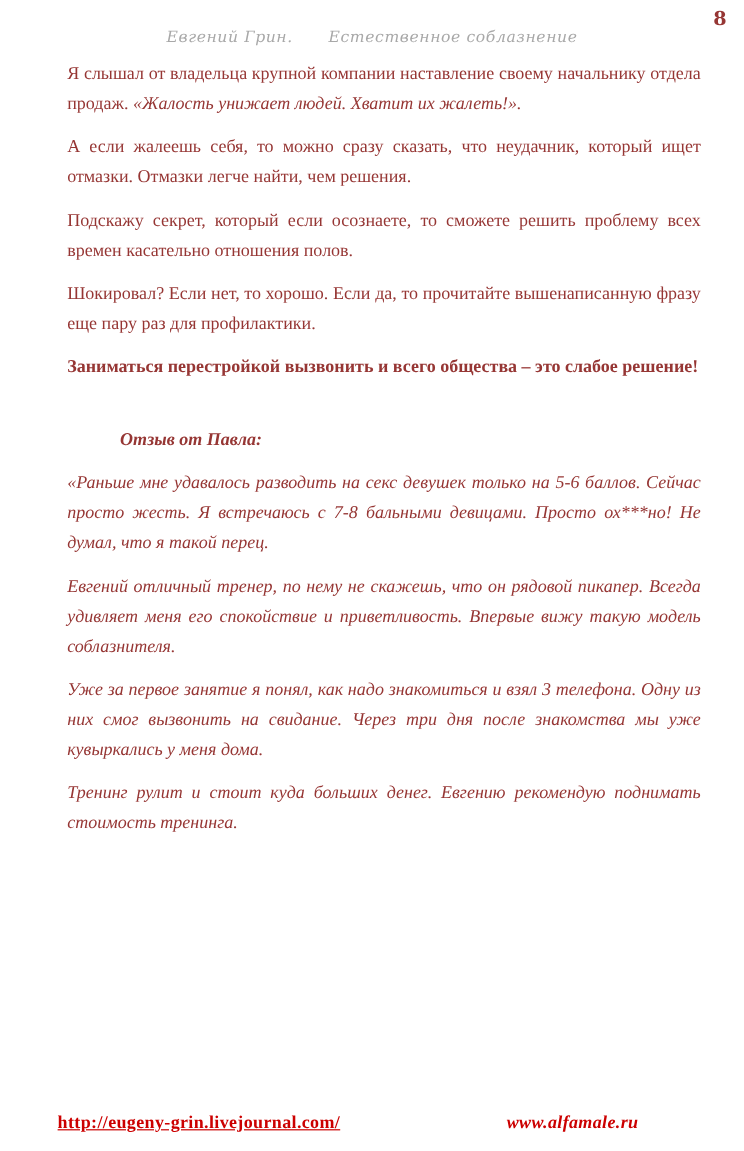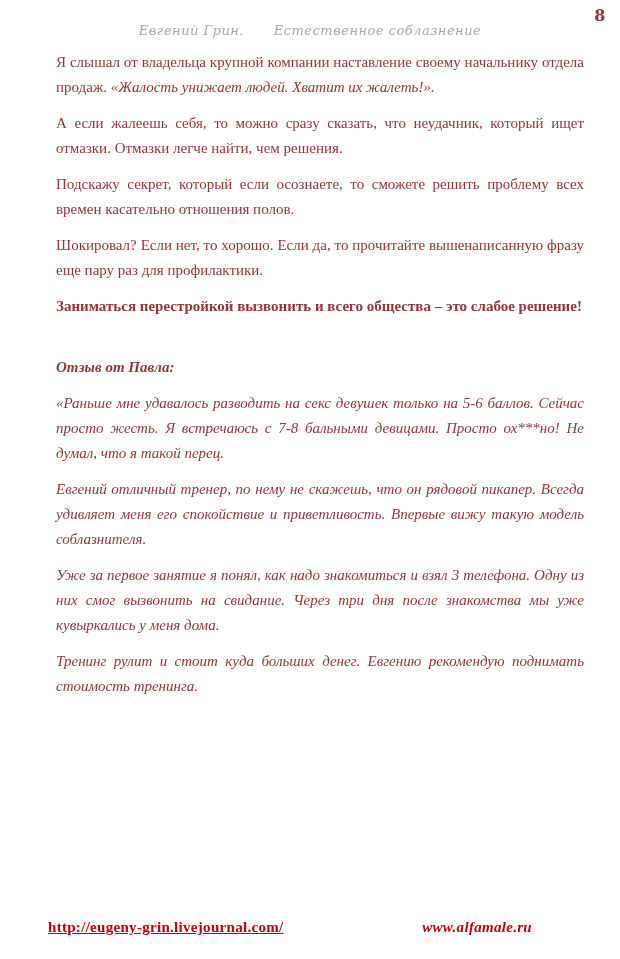--- a/index.html
+++ b/index.html
@@ -58,33 +58,35 @@
     color: var(--body-text, #963634);
     font-size: 15px;
     line-height: 25px;
   }
   .content p.para {
     margin: 0 0 11px 0;
     text-align: justify;
   }
   .content p.para.gap-before {
     margin-top: 36px;
+    margin-left: 44px;
   }
   .seg-normal { font-style: normal; font-weight: normal; }
   .seg-italic { font-style: italic; }
   .seg-bold { font-weight: bold; }
   .seg-bold-underline { font-weight: bold; text-decoration: underline; }
   .seg-bold-italic { font-weight: bold; font-style: italic; }
   
   .footer {
     height: 40px;
     padding: 0 40px 14px 48px;
     box-sizing: border-box;
     display: flex;
     justify-content: space-between;
+    align-items: flex-end;
     font-weight: bold;
     font-size: 15px;
     letter-spacing: 0.3px;
   }
   .footer .link-left {
     color: var(--footer-link, #cc0000);
     text-decoration: underline;
     cursor: pointer;
   }
   .footer .link-right {

